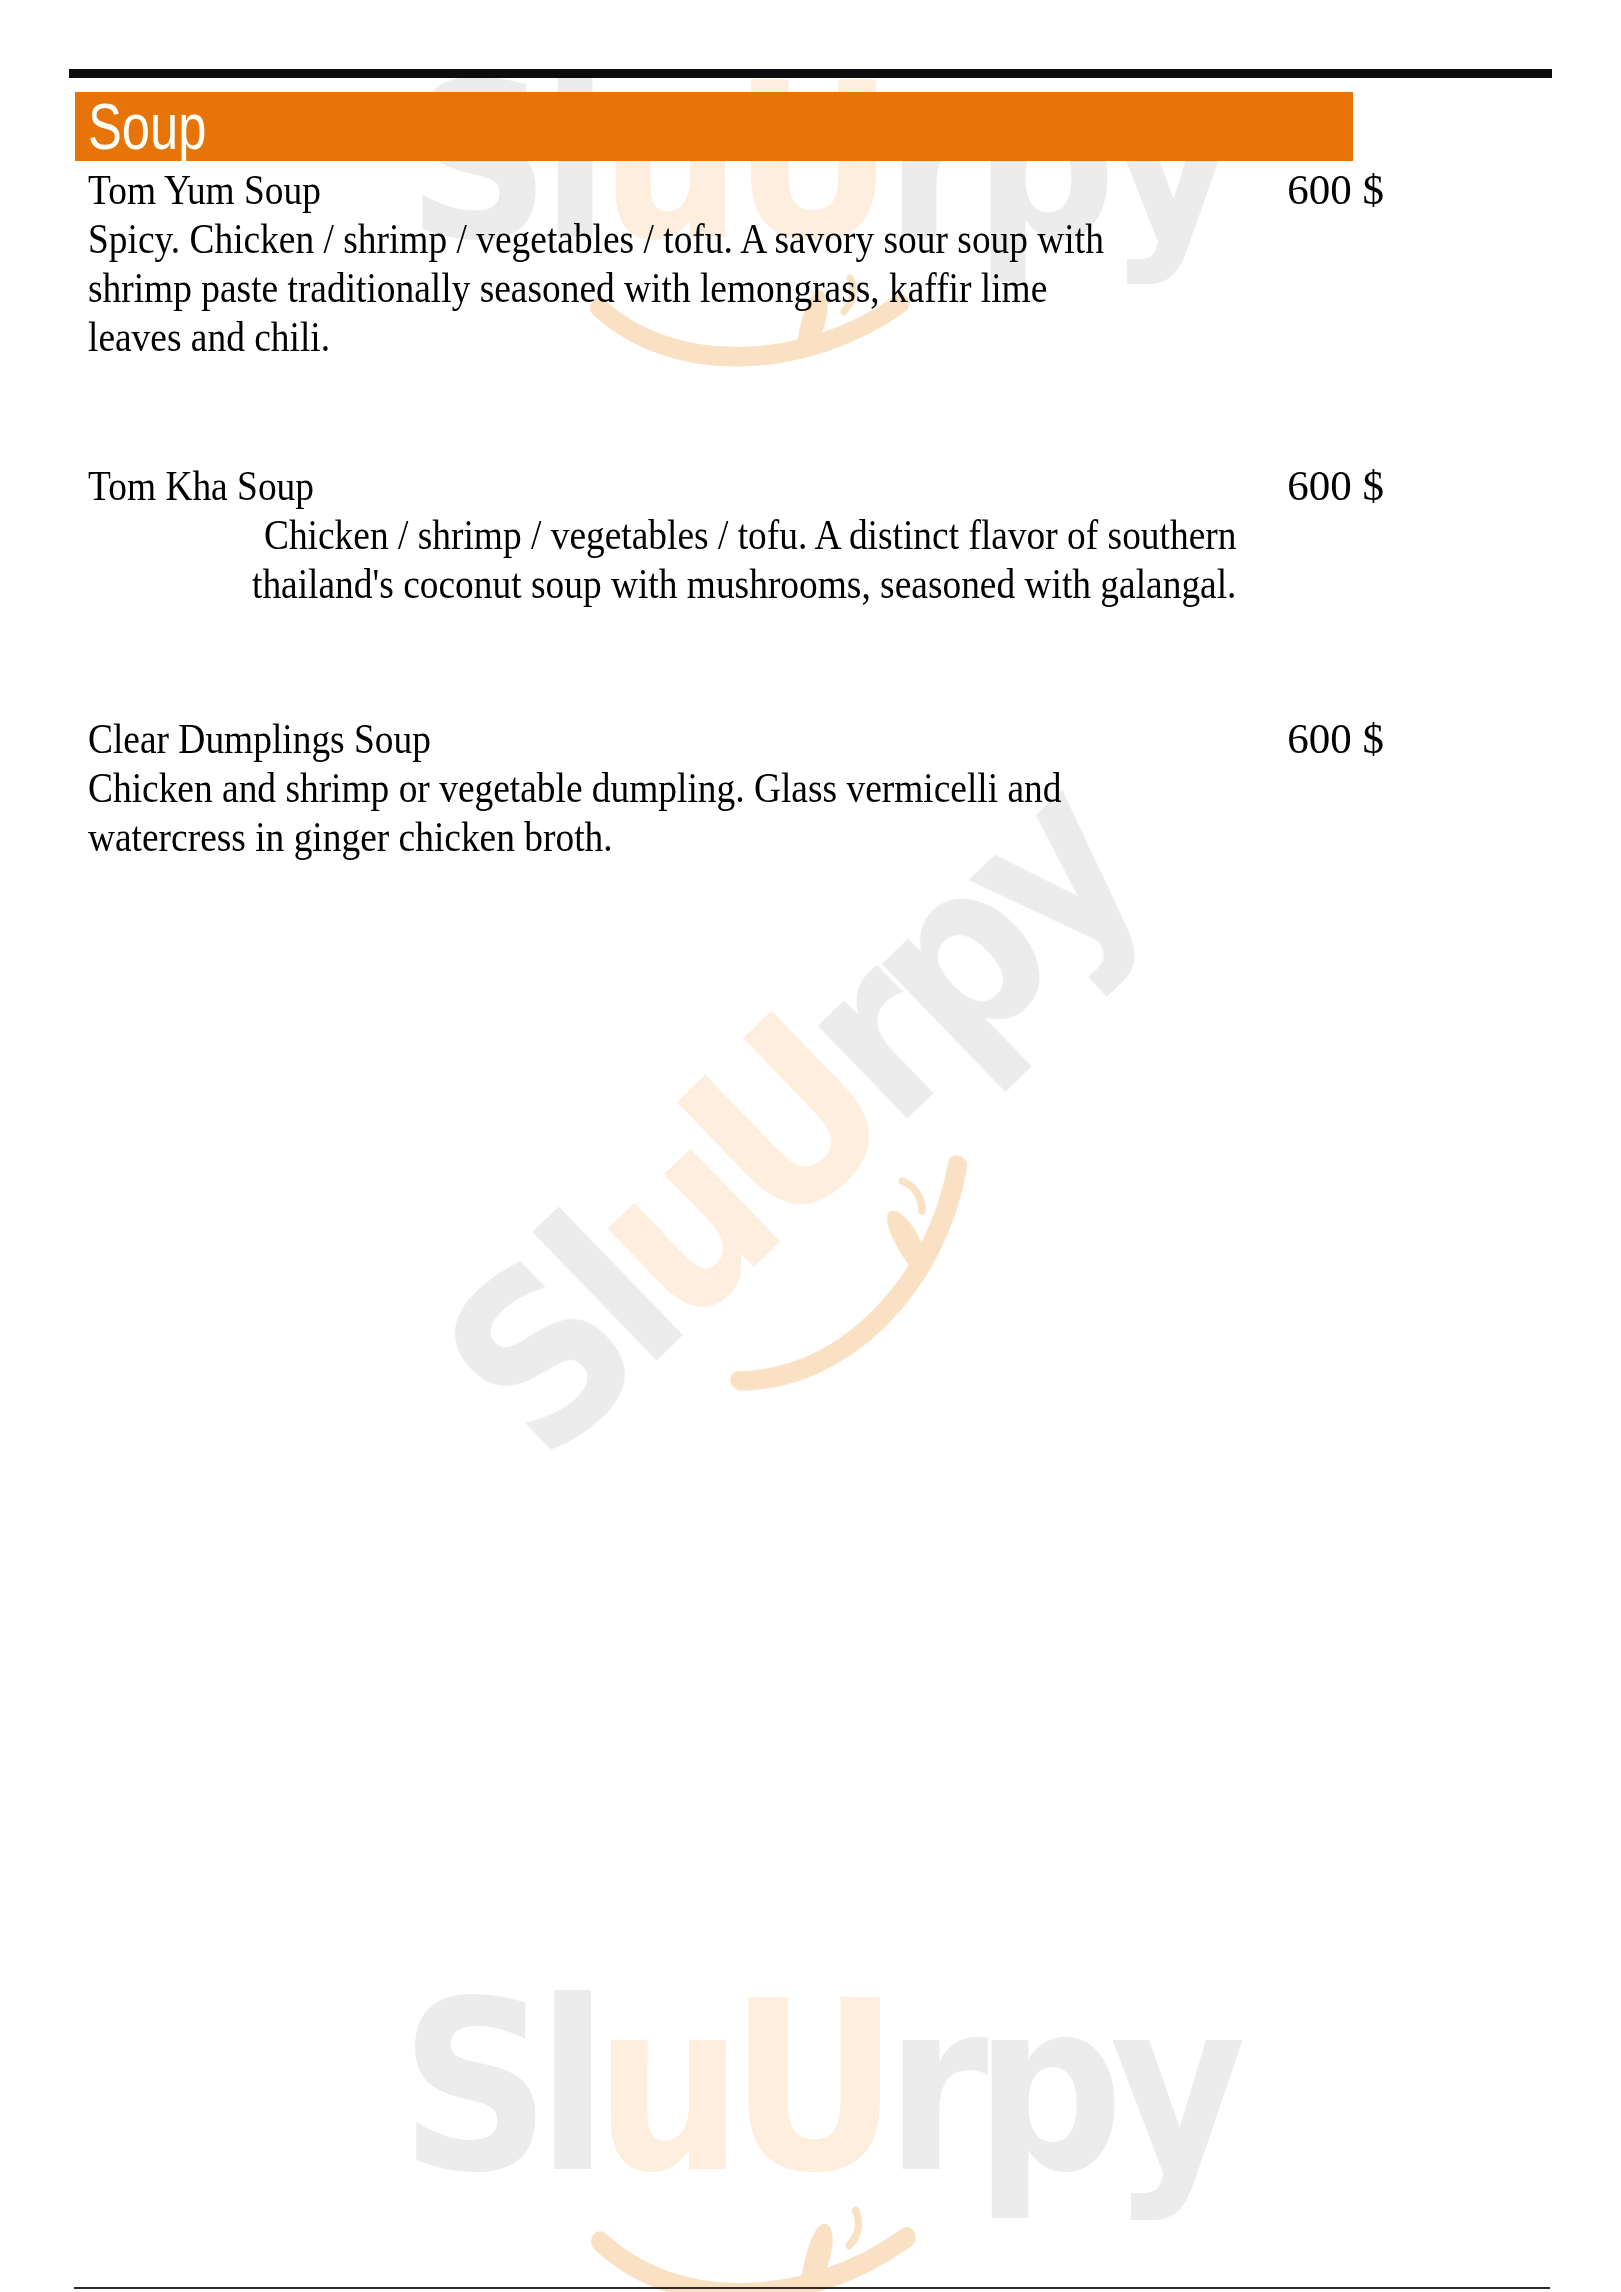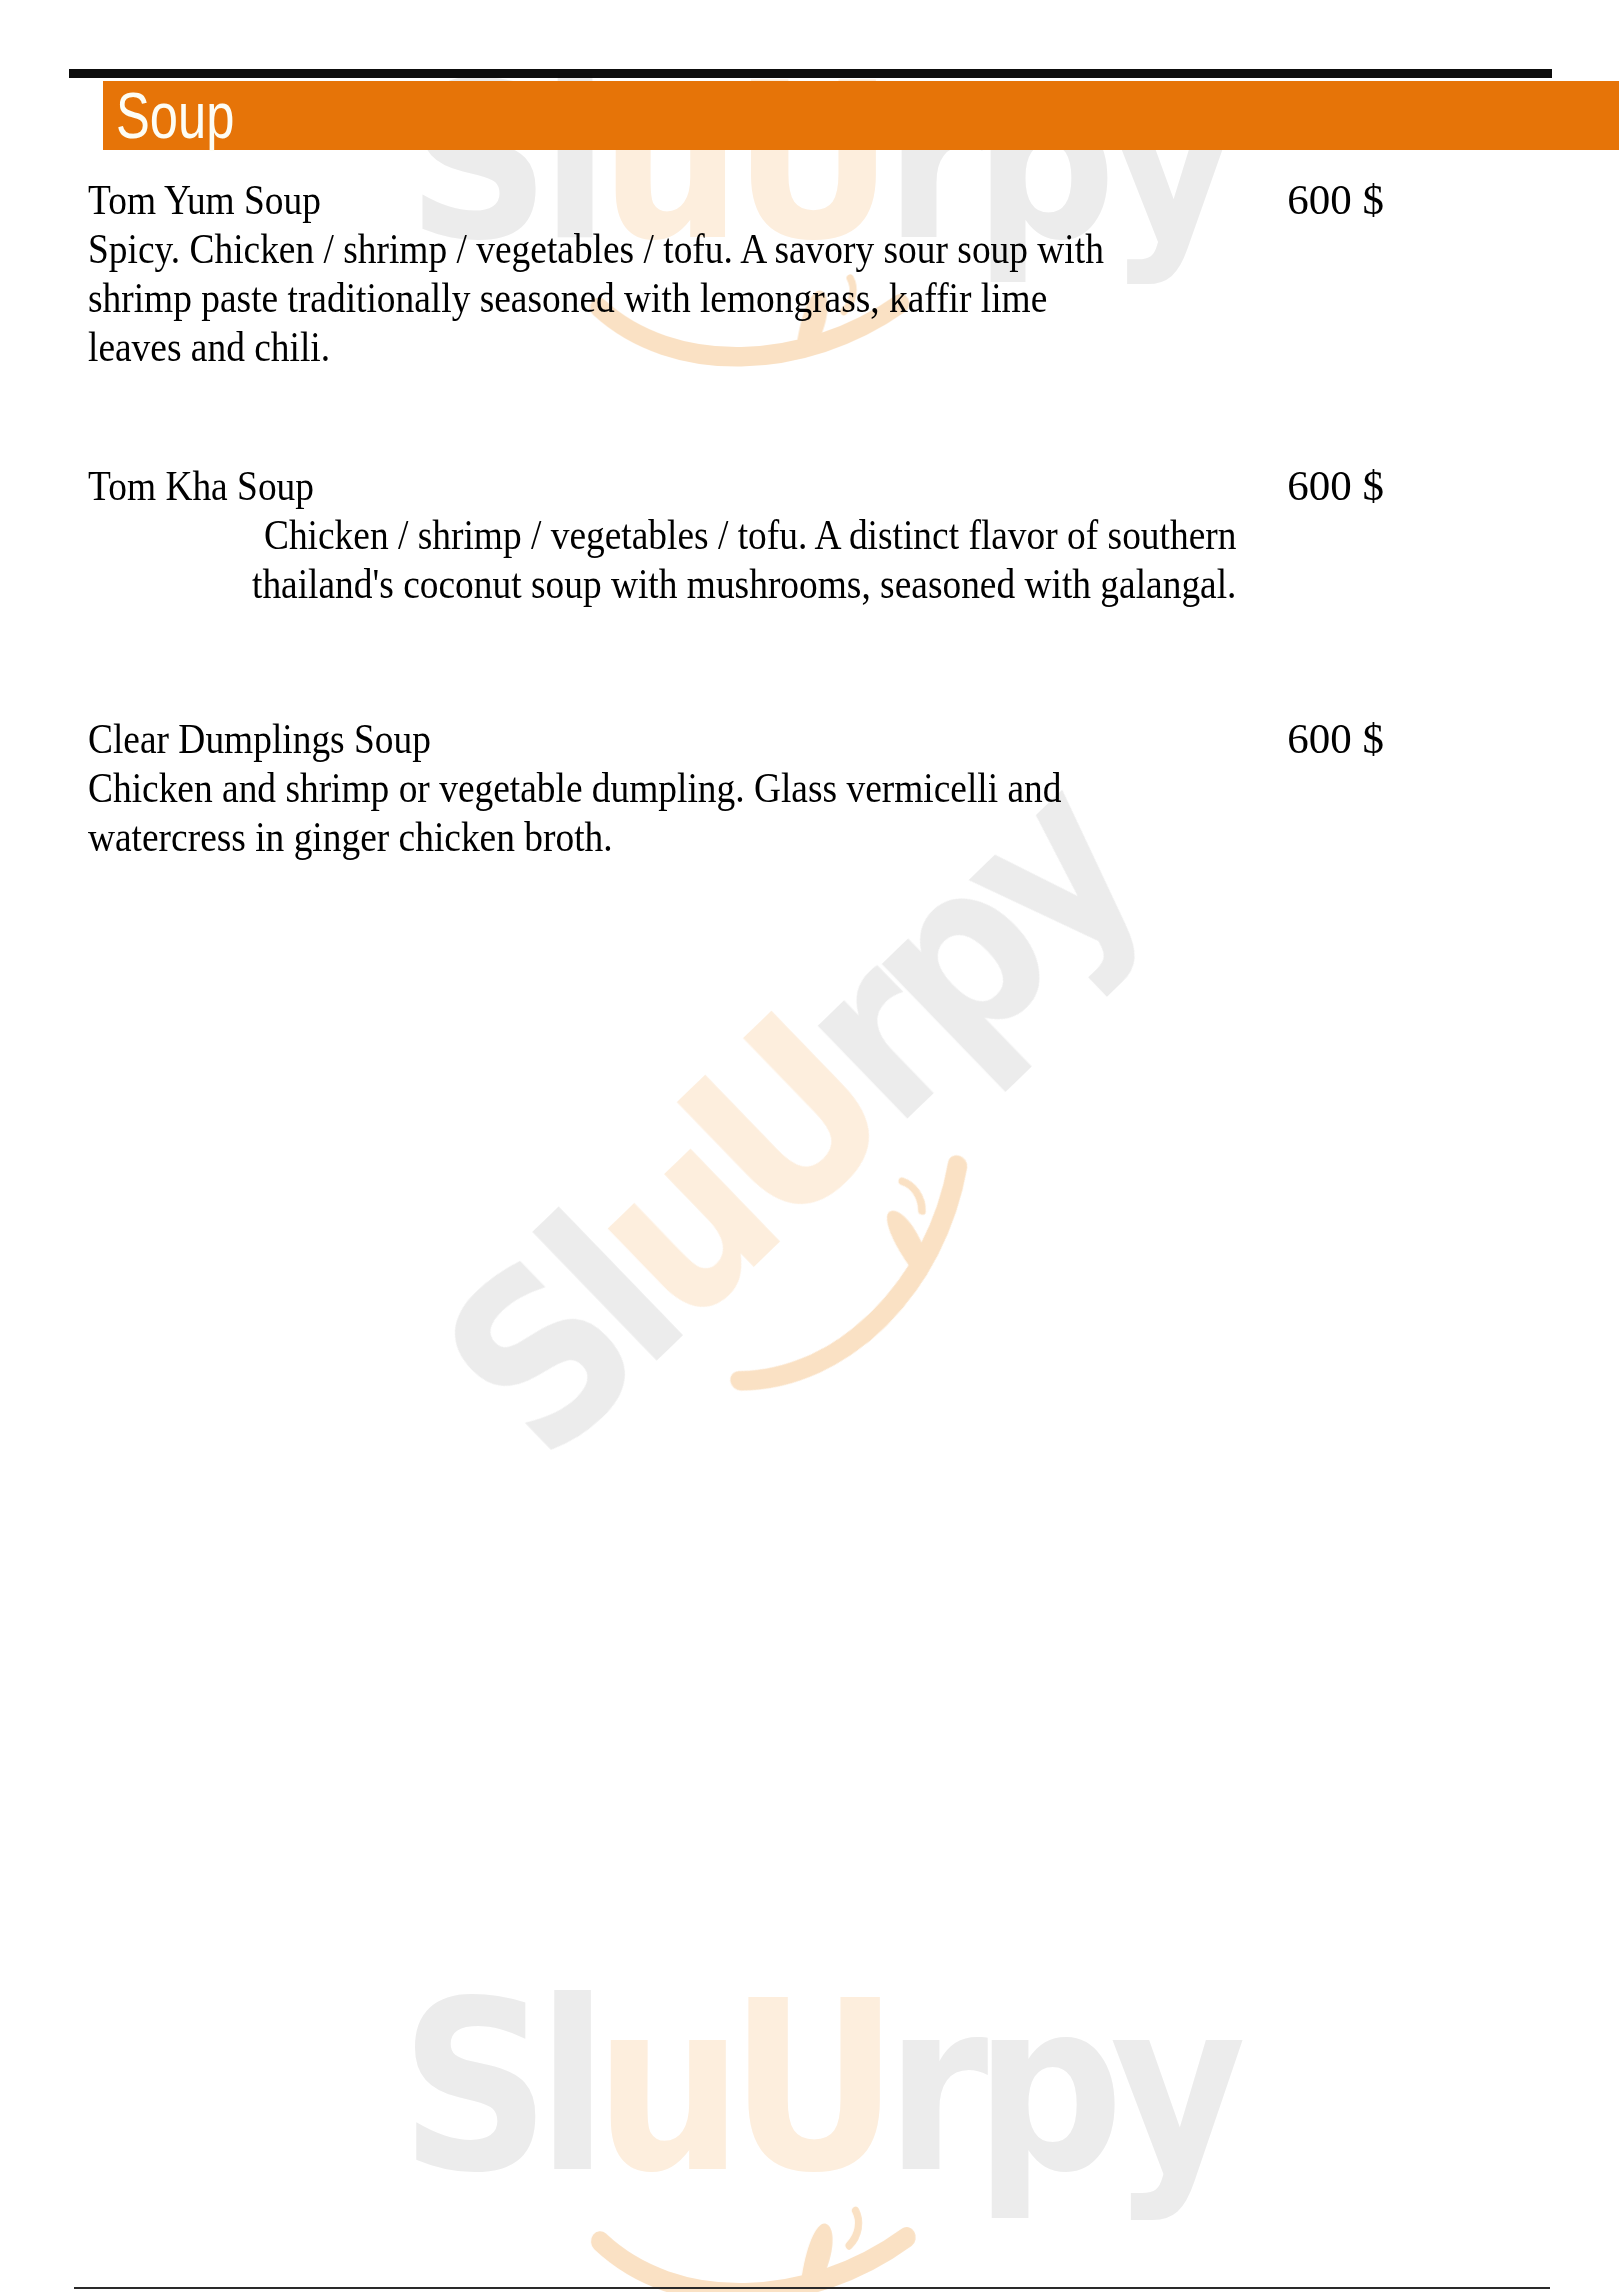--- a/index.html
+++ b/index.html
@@ -17,26 +17,25 @@
   .top-rule {
     position: absolute;
     left: 69px; top: 69px;
     width: 1483px; height: 8.8px;
     background: #0d0d0d;
   }
 
   
   .section-header {
     position: absolute;
-    left: 75px; top: 81px;
-    width: 1516px; height: 69px;
+    left: 75px; top: 92px;
+    width: 1278px; height: 69px;
     background: #e67408;
     display: flex;
     align-items: center;
-    margin-left: 28px;
   }
   .section-title {
     display: inline-block;
     margin-left: 12.7px;
     font-family: "Liberation Sans", sans-serif;
     font-size: 65px;
     line-height: 65px;
     color: #fdfdf5;
     transform: scaleX(0.78);
     transform-origin: 0 50%;
@@ -44,21 +43,21 @@
   }
 
   
   .menu-item {
     position: absolute;
     left: 88px;
     width: 1296px;
     font-size: 43px;
     line-height: 49px;
   }
-  .menu-item.pos-0 { top: 175px; }
+  .menu-item.pos-0 { top: 165px; }
   .menu-item.pos-1 { top: 461px; text-align: right; }
   .menu-item.pos-2 { top: 714px; }
   .item-title-row {
     display: flex;
     justify-content: space-between;
     align-items: baseline;
   }
   .item-name {
     display: inline-block;
     transform: scaleX(0.87);

